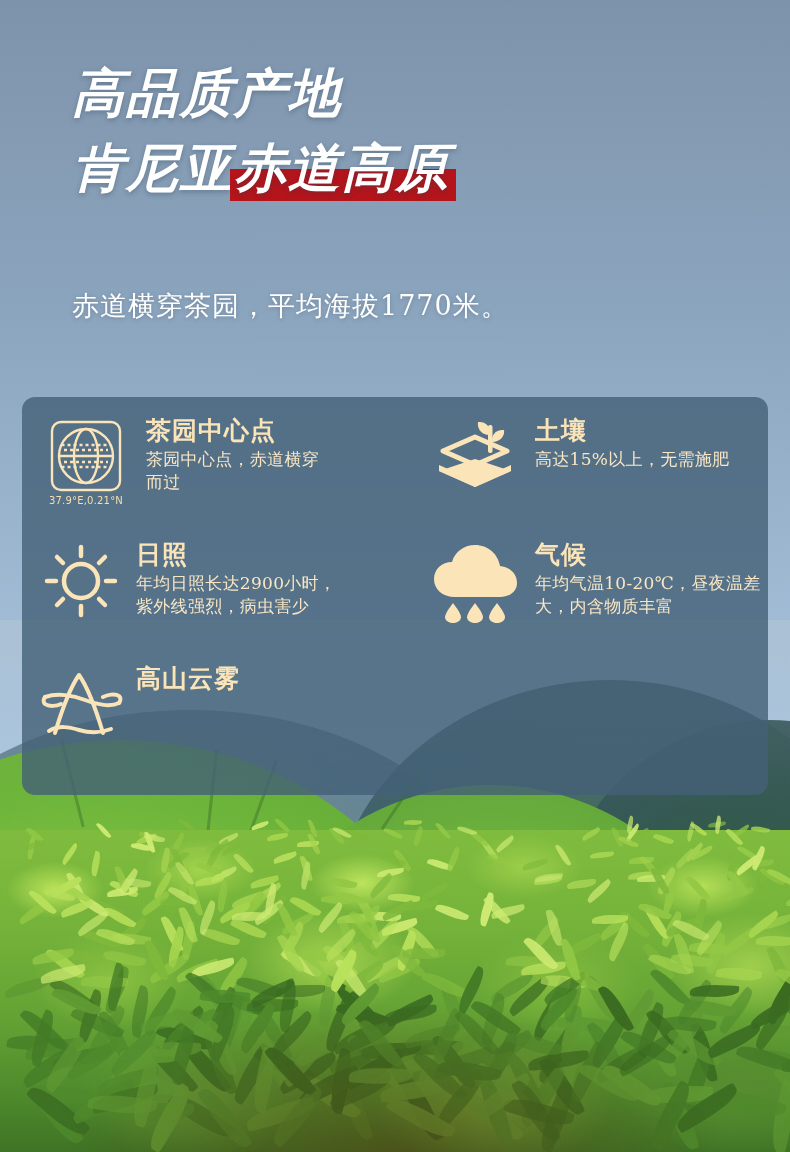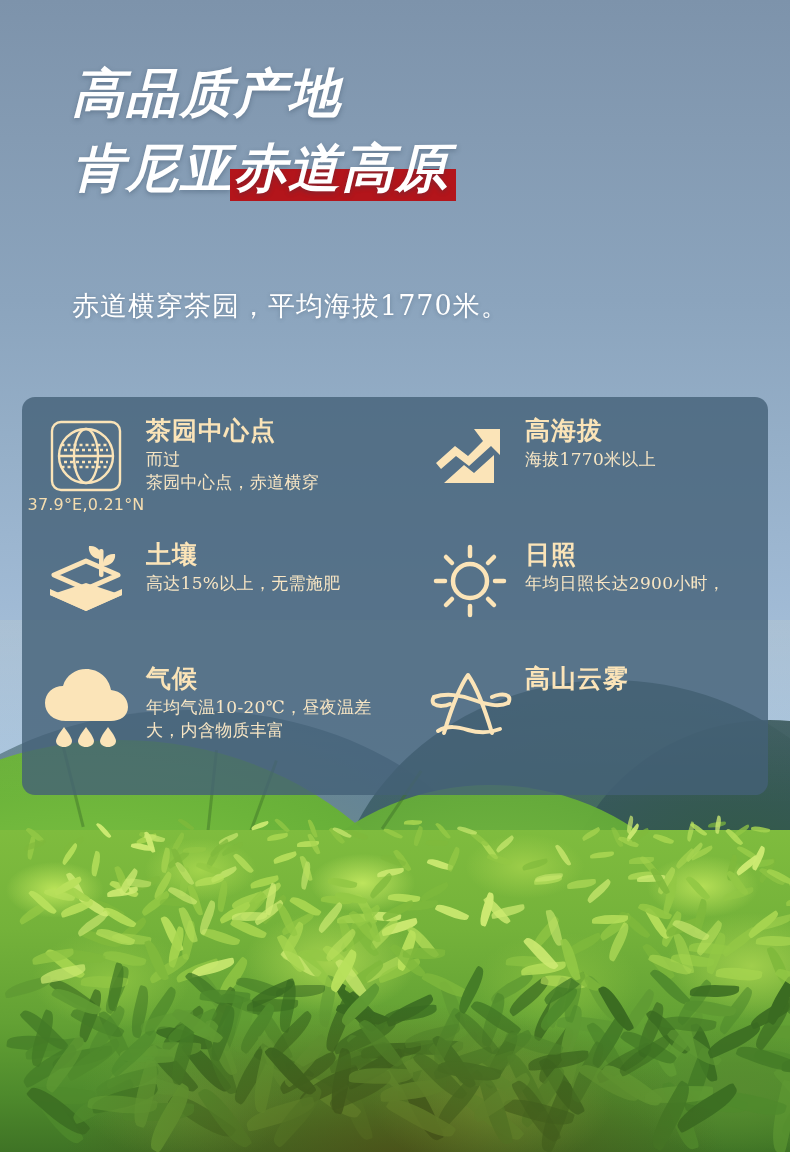--- a/index.html
+++ b/index.html
@@ -152,21 +152,21 @@
     display: flex;
     flex-direction: column;
     align-items: center;
     justify-content: flex-start;
     padding-top: 2px;
   }
   .feature.col-right .ficon { width: 82px; }
   .ficon svg { display: block; }
   .coord {
     font-family: "DejaVu Sans", "Liberation Sans", sans-serif;
-    font-size: 16px;
+    font-size: 10px;
     color: #f6deb0;
     letter-spacing: .2px;
     margin-top: 2px;
     white-space: nowrap;
   }
   .ftext { padding-top: 0px; min-width: 0; }
   .ftitle {
     font-family: "DejaVu Serif", "Liberation Serif", serif;
     font-size: 25px;
     font-weight: 700;
@@ -645,41 +645,26 @@
           <path d="M12.5 26 H61.5" stroke-dasharray="3 3"></path>
           <path d="M12.5 48 H61.5" stroke-dasharray="3 3"></path>
           <path d="M15 31 H59" stroke-dasharray="3 3"></path>
           <path d="M15 43 H59" stroke-dasharray="3 3"></path>
         </svg>
         <div class="coord">37.9°E,0.21°N</div>
       </div>
       <div class="ftext">
         <div class="ftitle">茶园中心点</div>
         <div class="fdesc">
+          <span class="l2">茶园中心点，赤道横穿</span>
           <span class="l2">而过</span>
-          <span class="l2">茶园中心点，赤道横穿</span>
         </div>
       </div>
     </div>
 
-    <div class="feature col-right">
-      <div class="ficon">
-        <svg width="72" height="68" viewBox="0 0 72 68" fill="#fbe4b8">
-          <path d="M4 64 L4 50 L22 36 L34 45 L56 23 L56 15 L68 15 L68 27 L60 27 L60 64 Z" opacity="0"></path>
-          <path d="M40 10 H66 V36 L57 27 L35 47 L22 37 L7 50 L2 44 L21 27 L34 37 L49 22 Z"></path>
-          <path d="M10 64 L30 46 L40 54 L60 36 L60 64 Z"></path>
-        </svg>
-      </div>
-      <div class="ftext">
-        <div class="ftitle">高海拔</div>
-        <div class="fdesc">
-          <span class="l2">海拔1770米以上</span>
-        </div>
-      </div>
-    </div>
 
     <div class="feature col-left">
       <div class="ficon">
         <svg width="88" height="76" viewBox="0 0 88 76" fill="#fbe4b8">
           <path d="M44 40 L8 52 L44 68 L80 52 Z"></path>
           <path d="M8 46 L8 52 L44 68 L44 62 Z"></path>
           <path d="M44 62 L44 68 L80 52 L80 46 Z"></path>
           <path d="M44 18 L12 32 L44 46 L76 32 Z" fill="none" stroke="#fbe4b8" stroke-width="5" stroke-linejoin="round"></path>
           <rect x="57" y="6" width="4.5" height="28" rx="2"></rect>
           <path d="M59 16 C49 16 46 8 47 3 C55 2 60 8 59 16 Z"></path>
@@ -705,20 +690,21 @@
           <line x1="14" y1="14" x2="20" y2="20"></line>
           <line x1="56" y1="56" x2="62" y2="62"></line>
           <line x1="62" y1="14" x2="56" y2="20"></line>
           <line x1="20" y1="56" x2="14" y2="62"></line>
         </svg>
       </div>
       <div class="ftext">
         <div class="ftitle">日照</div>
         <div class="fdesc">
           <span class="l2">年均日照长达2900小时，</span>
+          <span class="l2">紫外线强烈，病虫害少</span>
         </div>
       </div>
     </div>
 
     <div class="feature col-left">
       <div class="ficon">
         <svg width="92" height="80" viewBox="0 0 92 80" fill="#fbe4b8">
           <path d="M26 54 C13 54 5 46 5 36 C5 26 13 19 23 19 C26 8 36 2 46 2 C59 2 69 11 71 23 C81 24 88 31 88 40 C88 49 80 54 71 54 Z"></path>
           <path d="M24 60 C24 60 16 70 16 74 C16 77.5 19.5 80 24 80 C28.5 80 32 77.5 32 74 C32 70 24 60 24 60 Z"></path>
           <path d="M46 60 C46 60 38 70 38 74 C38 77.5 41.5 80 46 80 C50.5 80 54 77.5 54 74 C54 70 46 60 46 60 Z"></path>

